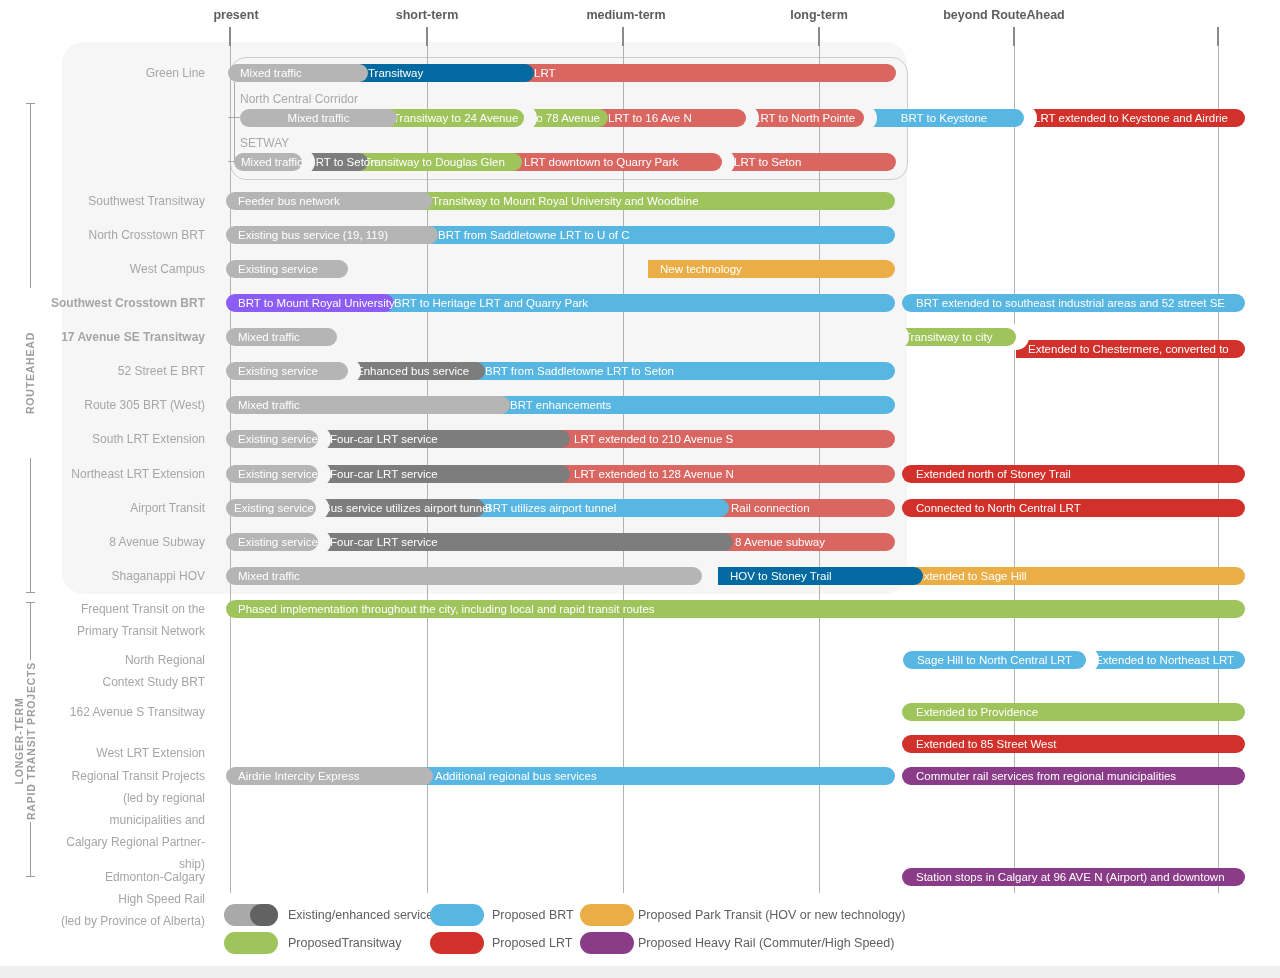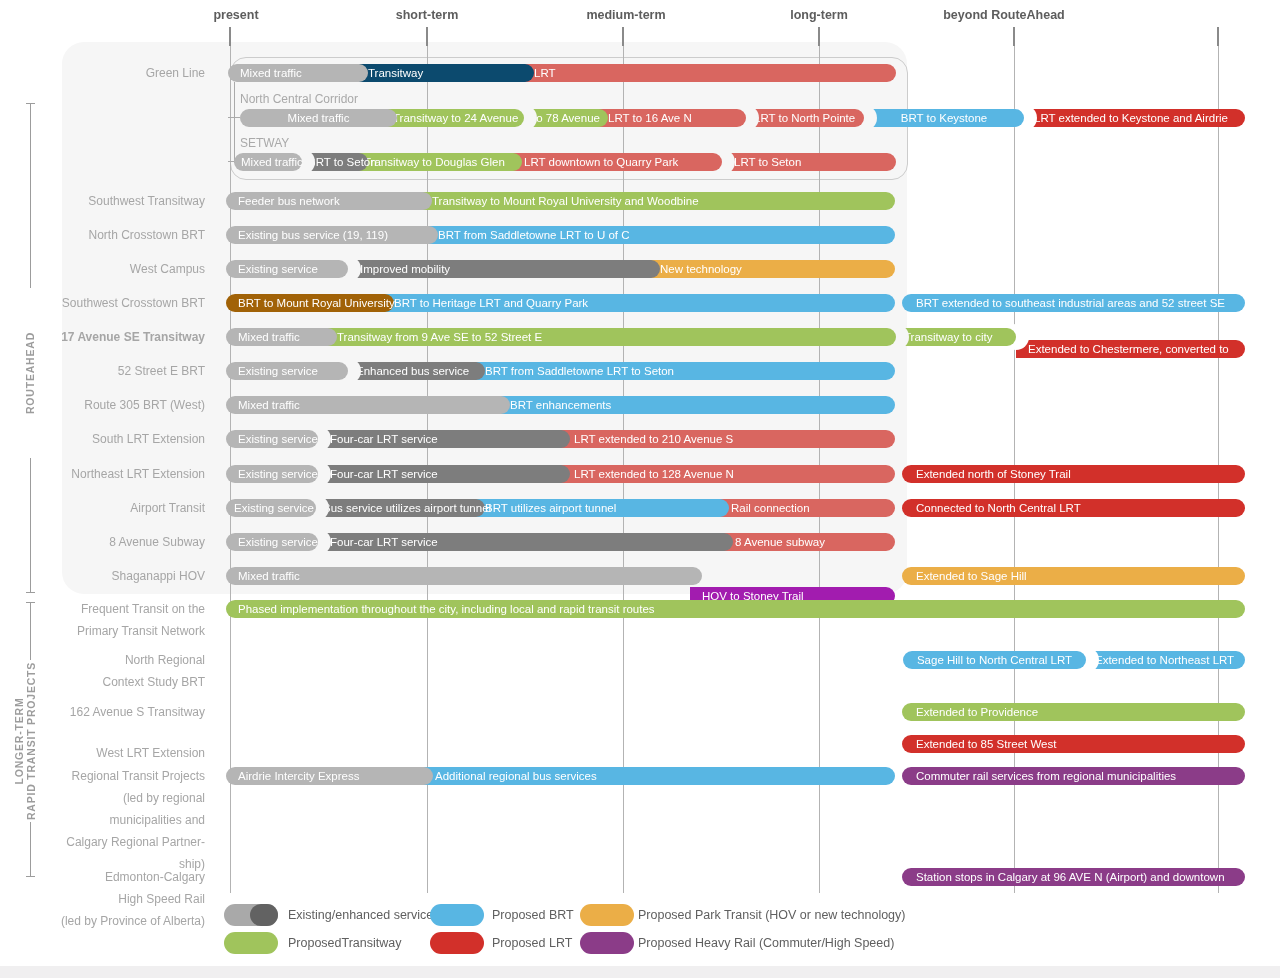--- a/index.html
+++ b/index.html
@@ -56,21 +56,21 @@
     <div class="bracket-cap" style="left: 26px; top: 876px;"></div>
     <div class="bracket-line" style="left: 30px; top: 602px; height: 58px;"></div>
     <div class="bracket-line" style="left: 30px; top: 822px; height: 54px;"></div>
     <div class="bracket-label" style="left: -56px; top: 729px; width: 162px; transform: rotate(-90deg);">LONGER-TERM<br>RAPID TRANSIT PROJECTS</div>
     <div class="groupbox" style="left: 230px; top: 57px; width: 676px; height: 121px;"></div>
     <div class="conn" style="left: 234px; top: 82px; width: 1px; height: 81px;"></div>
     <div class="conn" style="left: 228px; top: 117px; width: 12px; height: 1px;"></div>
     <div class="conn" style="left: 228px; top: 161px; width: 12px; height: 1px;"></div>
     <div class="rowlabel" style="top: 62px;">Green Line</div>
     <div class="seg" style="left: 228px; top: 64px; width: 128px; z-index: 40; background: rgb(181, 181, 181); border-radius: 9px; padding-left: 12px;">Mixed traffic</div>
-    <div class="seg" style="left: 356px; top: 64px; width: 166px; z-index: 38; background: #0c4a6e; border-radius: 0px 9px 9px 0px; padding-left: 12px;">Transitway</div>
+    <div class="seg" style="left: 356px; top: 64px; width: 166px; z-index: 38; background: #0369a1; border-radius: 0px 9px 9px 0px; padding-left: 12px;">Transitway</div>
     <div class="seg" style="left: 522px; top: 64px; width: 362px; z-index: 36; background: rgb(217, 102, 96); border-radius: 0px 9px 9px 0px; padding-left: 12px;">LRT</div>
     <div class="sublabel" style="left: 240px; top: 92px;">North Central Corridor</div>
     <div class="seg" style="left: 240px; top: 109px; width: 157px; z-index: 40; background: rgb(181, 181, 181); border-radius: 9px; text-align: center;">Mixed traffic</div>
     <div class="seg" style="left: 385px; top: 109px; width: 131px; z-index: 38; background: rgb(160, 196, 92); border-radius: 0px 9px 9px 0px; padding-left: 8px;">Transitway to 24 Avenue</div>
     <div class="disk" style="left: 511px; top: 105px; z-index: 37; background: rgb(246, 246, 246);"></div>
     <div class="seg" style="left: 524px; top: 109px; width: 75px; z-index: 36; background: rgb(160, 196, 92); border-radius: 0px 9px 9px 0px; padding-left: 9px;">to 78 Avenue</div>
     <div class="seg" style="left: 596px; top: 109px; width: 138px; z-index: 34; background: rgb(217, 102, 96); border-radius: 0px 9px 9px 0px; padding-left: 12px;">LRT to 16 Ave N</div>
     <div class="disk" style="left: 733px; top: 105px; z-index: 33; background: rgb(246, 246, 246);"></div>
     <div class="seg" style="left: 746px; top: 109px; width: 110px; z-index: 32; background: rgb(217, 102, 96); border-radius: 0px 9px 9px 0px; padding-left: 8px;">LRT to North Pointe</div>
     <div class="disk" style="left: 851px; top: 105px; z-index: 31; background: rgb(246, 246, 246);"></div>
@@ -87,29 +87,27 @@
     <div class="seg" style="left: 722px; top: 153px; width: 162px; z-index: 32; background: rgb(217, 102, 96); border-radius: 0px 9px 9px 0px; padding-left: 12px;">LRT to Seton</div>
     <div class="rowlabel" style="top: 190px;">Southwest Transitway</div>
     <div class="seg" style="left: 226px; top: 192px; width: 194px; z-index: 40; background: rgb(181, 181, 181); border-radius: 9px; padding-left: 12px;">Feeder bus network</div>
     <div class="seg" style="left: 420px; top: 192px; width: 463px; z-index: 38; background: rgb(160, 196, 92); border-radius: 0px 9px 9px 0px; padding-left: 12px;">Transitway to Mount Royal University and Woodbine</div>
     <div class="rowlabel" style="top: 224px;">North Crosstown BRT</div>
     <div class="seg" style="left: 226px; top: 226px; width: 200px; z-index: 40; background: rgb(181, 181, 181); border-radius: 9px; padding-left: 12px;">Existing bus service (19, 119)</div>
     <div class="seg" style="left: 426px; top: 226px; width: 457px; z-index: 38; background: rgb(88, 182, 227); border-radius: 0px 9px 9px 0px; padding-left: 12px;">BRT from Saddletowne LRT to U of C</div>
     <div class="rowlabel" style="top: 258px;">West Campus</div>
     <div class="seg" style="left: 226px; top: 260px; width: 110px; z-index: 40; background: rgb(181, 181, 181); border-radius: 9px; padding-left: 12px;">Existing service</div>
     <div class="disk" style="left: 335px; top: 256px; z-index: 39; background: rgb(246, 246, 246);"></div>
-    <div class="seg" style="left: 348px; top: 260px; width: 300px; z-index: 38; background: rgb(125, 125, 125); border-radius: 0px 9px 9px 0px; padding-left: 12px;">Improved mobility</div>
     <div class="seg" style="left: 648px; top: 260px; width: 235px; z-index: 36; background: rgb(235, 174, 71); border-radius: 0px 9px 9px 0px; padding-left: 12px;">New technology</div>
-    <div class="rowlabel" style="top: 292px;">Southwest Crosstown BRT</div>
-    <div class="seg" style="left: 226px; top: 294px; width: 156px; z-index: 40; background: #a16207; border-radius: 9px; padding-left: 12px;">BRT to Mount Royal University</div>
+    <div class="rowlabel" style="top: 292px; font-weight: bold;">Southwest Crosstown BRT</div>
+    <div class="seg" style="left: 226px; top: 294px; width: 156px; z-index: 40; background: #8b5cf6; border-radius: 9px; padding-left: 12px;">BRT to Mount Royal University</div>
     <div class="seg" style="left: 382px; top: 294px; width: 501px; z-index: 38; background: rgb(88, 182, 227); border-radius: 0px 9px 9px 0px; padding-left: 12px;">BRT to Heritage LRT and Quarry Park</div>
     <div class="seg" style="left: 902px; top: 294px; width: 329px; z-index: 36; background: rgb(88, 182, 227); border-radius: 9px; padding-left: 14px;">BRT extended to southeast industrial areas and 52 street SE</div>
     <div class="rowlabel" style="top: 326px; font-weight: bold;">17 Avenue SE Transitway</div>
     <div class="seg" style="left: 226px; top: 328px; width: 99px; z-index: 40; background: rgb(181, 181, 181); border-radius: 9px; padding-left: 12px;">Mixed traffic</div>
-    <div class="seg" style="left: 325px; top: 328px; width: 559px; z-index: 38; background: rgb(160, 196, 92); border-radius: 0px 9px 9px 0px; padding-left: 12px;">Transitway from 9 Ave SE to 52 Street E</div>
     <div class="disk" style="left: 883px; top: 324px; z-index: 37; background: rgb(246, 246, 246);"></div>
     <div class="seg" style="left: 896px; top: 328px; width: 112px; z-index: 36; background: rgb(160, 196, 92); border-radius: 0px 9px 9px 0px; padding-left: 8px;">Transitway to city</div>
     <div class="disk" style="left: 1003px; top: 324px; z-index: 35; background: rgb(255, 255, 255);"></div>
     <div class="seg" style="left: 1016px; top: 328px; width: 217px; z-index: 34; background: rgb(210, 48, 42); border-radius: 0px 9px 9px 0px; padding-left: 12px; margin-top: 12px;">Extended to Chestermere, converted to</div>
     <div class="rowlabel" style="top: 360px;">52 Street E BRT</div>
     <div class="seg" style="left: 226px; top: 362px; width: 110px; z-index: 40; background: rgb(181, 181, 181); border-radius: 9px; padding-left: 12px;">Existing service</div>
     <div class="disk" style="left: 335px; top: 358px; z-index: 39; background: rgb(246, 246, 246);"></div>
     <div class="seg" style="left: 348px; top: 362px; width: 129px; z-index: 38; background: rgb(125, 125, 125); border-radius: 0px 9px 9px 0px; padding-left: 8px;">Enhanced bus service</div>
     <div class="seg" style="left: 473px; top: 362px; width: 410px; z-index: 36; background: rgb(88, 182, 227); border-radius: 0px 9px 9px 0px; padding-left: 12px;">BRT from Saddletowne LRT to Seton</div>
     <div class="rowlabel" style="top: 394px;">Route 305 BRT (West)</div>
@@ -133,21 +131,21 @@
     <div class="seg" style="left: 473px; top: 499px; width: 244px; z-index: 36; background: rgb(88, 182, 227); border-radius: 0px 9px 9px 0px; padding-left: 12px;">BRT utilizes airport tunnel</div>
     <div class="seg" style="left: 717px; top: 499px; width: 164px; z-index: 34; background: rgb(217, 102, 96); border-radius: 0px 9px 9px 0px; padding-left: 14px;">Rail connection</div>
     <div class="seg" style="left: 902px; top: 499px; width: 329px; z-index: 32; background: rgb(210, 48, 42); border-radius: 9px; padding-left: 14px;">Connected to North Central LRT</div>
     <div class="rowlabel" style="top: 531px;">8 Avenue Subway</div>
     <div class="seg" style="left: 226px; top: 533px; width: 80px; z-index: 40; background: rgb(181, 181, 181); border-radius: 9px; padding-left: 12px;">Existing service</div>
     <div class="disk" style="left: 305px; top: 529px; z-index: 39; background: rgb(246, 246, 246);"></div>
     <div class="seg" style="left: 318px; top: 533px; width: 403px; z-index: 38; background: rgb(125, 125, 125); border-radius: 0px 9px 9px 0px; padding-left: 12px;">Four-car LRT service</div>
     <div class="seg" style="left: 721px; top: 533px; width: 160px; z-index: 36; background: rgb(217, 102, 96); border-radius: 0px 9px 9px 0px; padding-left: 14px;">8 Avenue subway</div>
     <div class="rowlabel" style="top: 565px;">Shaganappi HOV</div>
     <div class="seg" style="left: 226px; top: 567px; width: 464px; z-index: 40; background: rgb(181, 181, 181); border-radius: 9px; padding-left: 12px;">Mixed traffic</div>
-    <div class="seg" style="left: 690px; top: 567px; width: 193px; z-index: 38; background: #a21caf; border-radius: 0px 9px 9px 0px; padding-left: 12px; margin-top: 20px;">HOV to Stoney Trail</div>
+    <div class="seg" style="left: 718px; top: 567px; width: 193px; z-index: 38; background: #0369a1; border-radius: 0px 9px 9px 0px; padding-left: 12px;">HOV to Stoney Trail</div>
     <div class="seg" style="left: 902px; top: 567px; width: 329px; z-index: 36; background: rgb(235, 174, 71); border-radius: 9px; padding-left: 14px;">Extended to Sage Hill</div>
     <div class="rowlabel" style="top: 598px;">Frequent Transit on the<br>Primary Transit Network</div>
     <div class="seg" style="left: 226px; top: 600px; width: 1007px; z-index: 40; background: rgb(160, 196, 92); border-radius: 9px; padding-left: 12px;">Phased implementation throughout the city, including local and rapid transit routes</div>
     <div class="rowlabel" style="top: 649px;">North Regional<br>Context Study BRT</div>
     <div class="seg" style="left: 903px; top: 651px; width: 183px; z-index: 40; background: rgb(88, 182, 227); border-radius: 9px; text-align: center;">Sage Hill to North Central LRT</div>
     <div class="disk" style="left: 1073px; top: 647px; z-index: 39; background: rgb(255, 255, 255);"></div>
     <div class="seg" style="left: 1086px; top: 651px; width: 150px; z-index: 38; background: rgb(88, 182, 227); border-radius: 0px 9px 9px 0px; padding-left: 9px;">Extended to Northeast LRT</div>
     <div class="rowlabel" style="top: 701px;">162 Avenue S Transitway</div>
     <div class="seg" style="left: 902px; top: 703px; width: 329px; z-index: 40; background: rgb(160, 196, 92); border-radius: 9px; padding-left: 14px;">Extended to Providence</div>
     <div class="rowlabel" style="top: 742px;">West LRT Extension</div>

